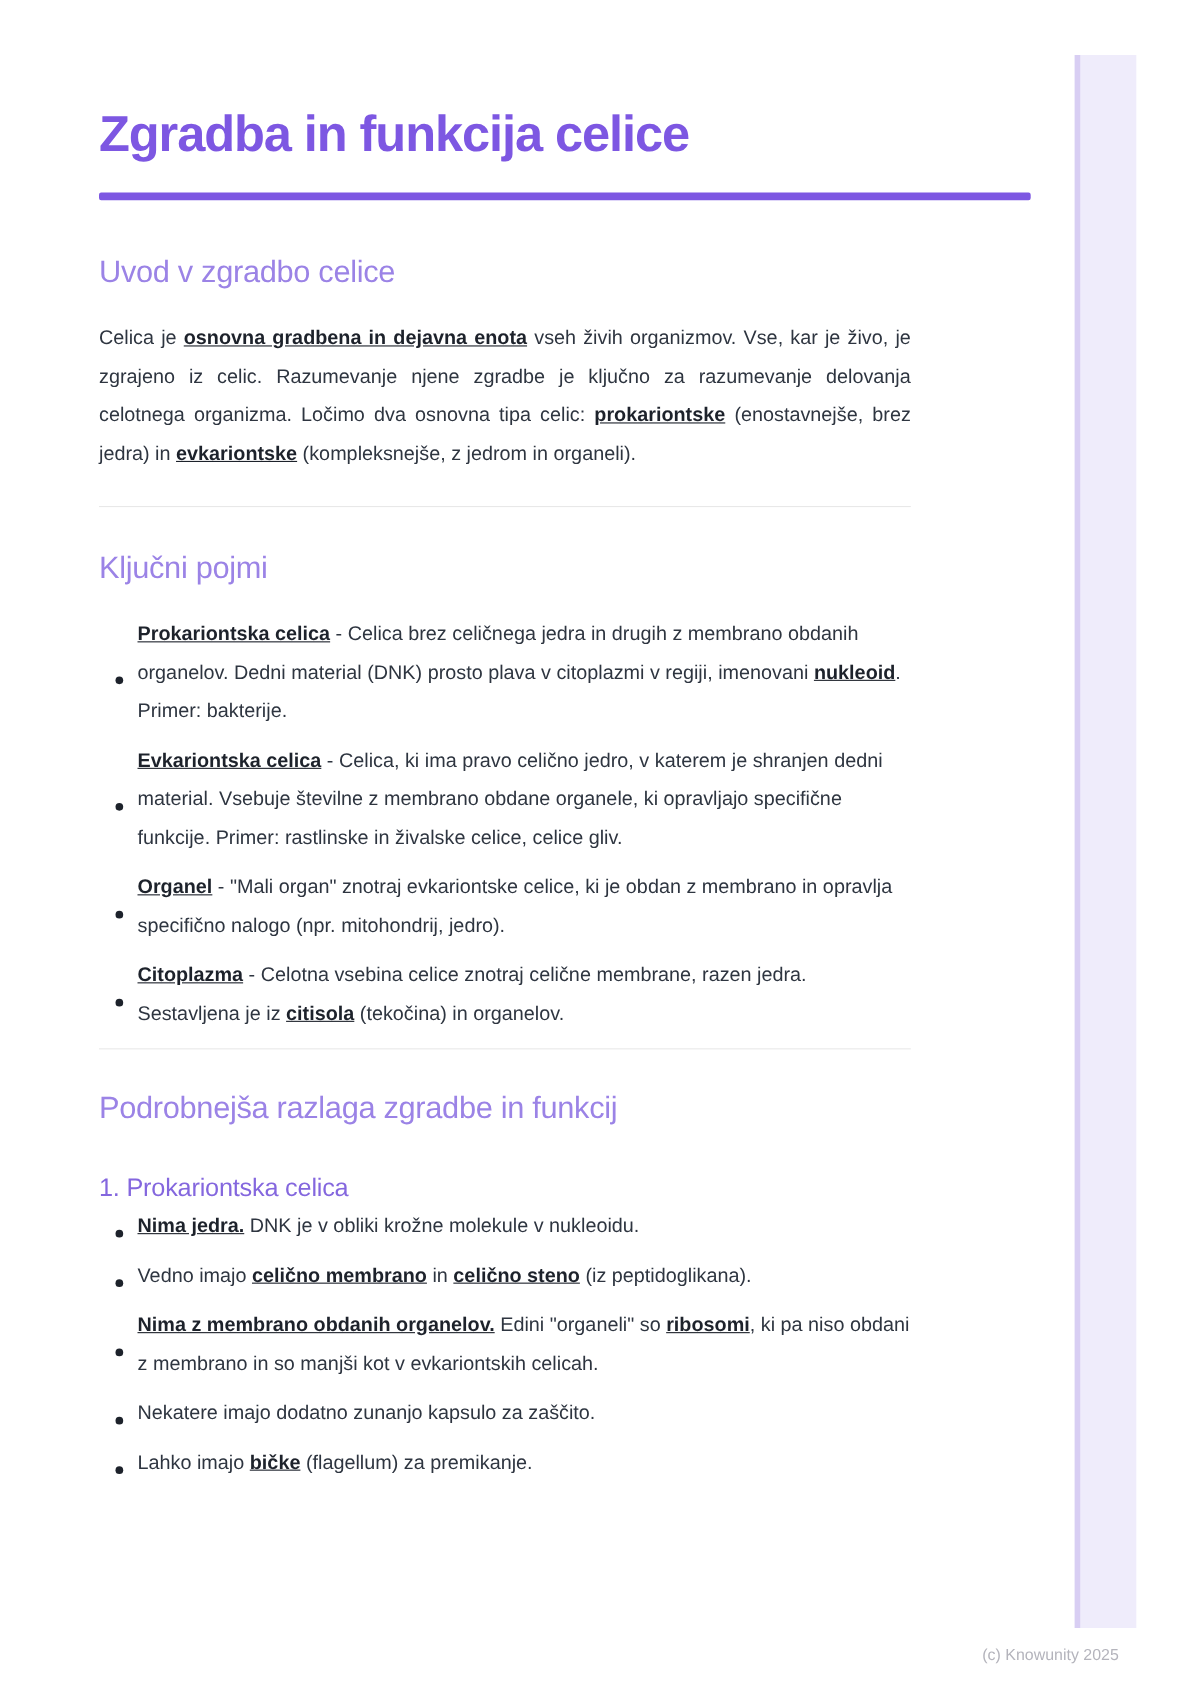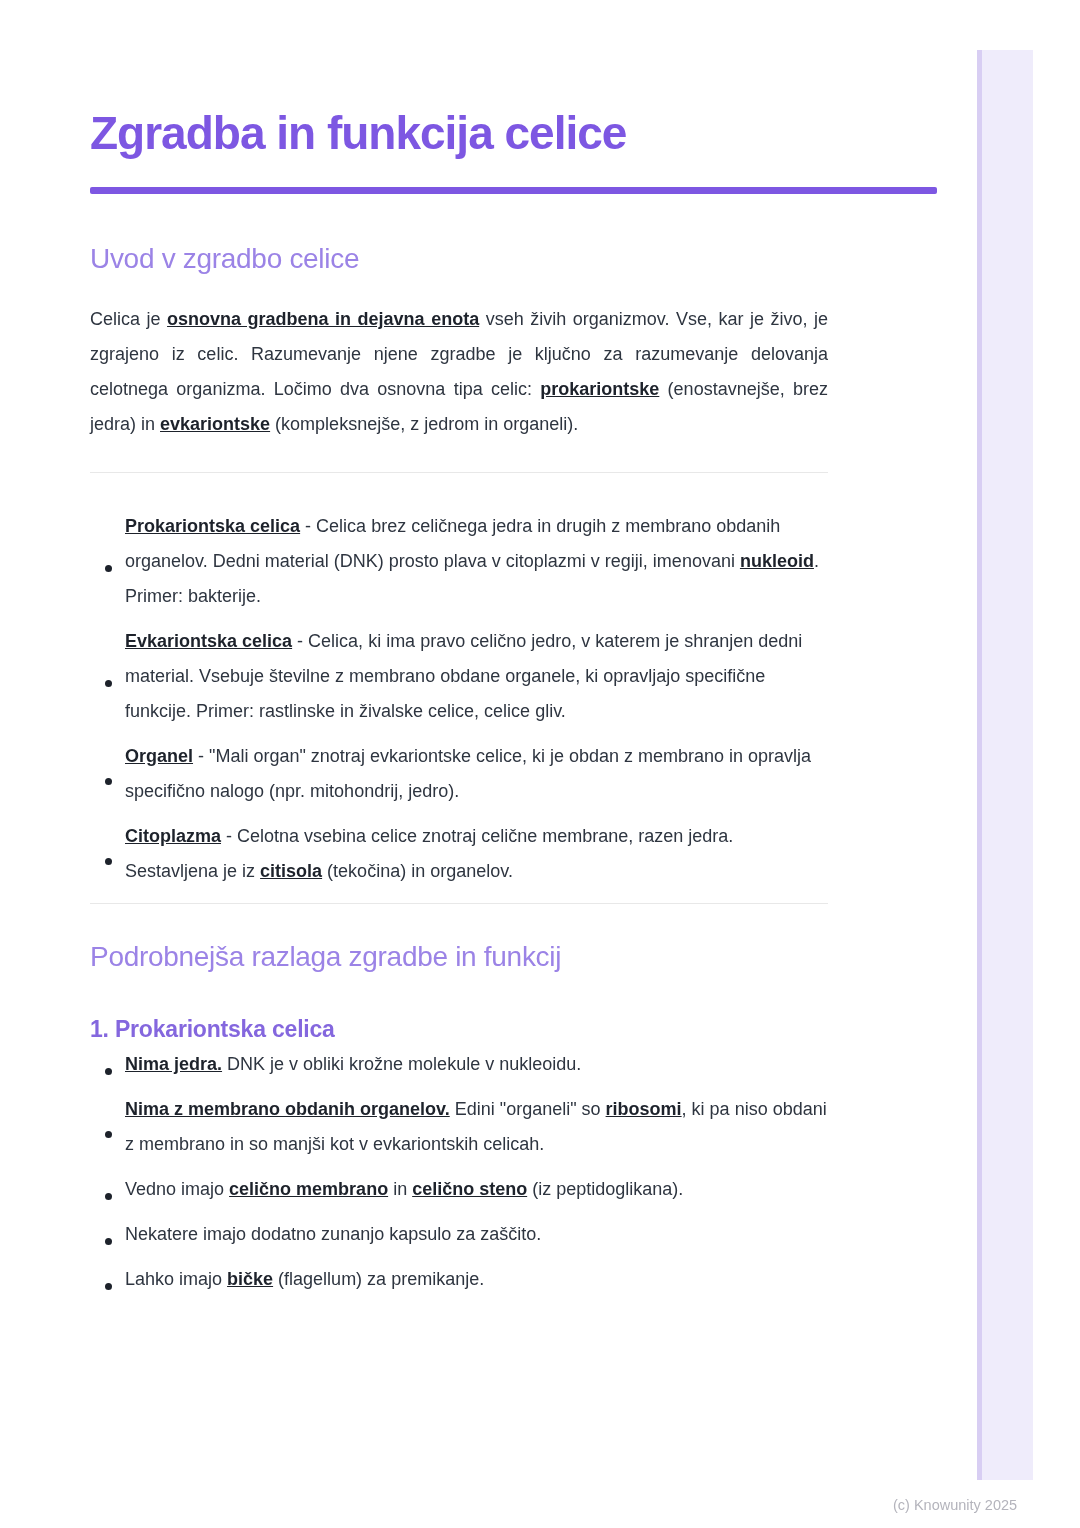--- a/index.html
+++ b/index.html
@@ -26,21 +26,21 @@
   .side-stripe{
     position:absolute;
     left:977px;top:50px;
     width:56px;height:1430px;
     background:var(--stripe-fill);
     border-left:5px solid var(--stripe-edge);
     z-index:1;
   }
   .content{
     position:absolute;
-    left:90px;top:16px;
+    left:90px;top:4px;
     width:738px;
     padding-top:89px;
     z-index:2;
   }
   .doc-title{
     font-size:46px;
     line-height:56px;
     font-weight:800;
     letter-spacing:-1px;
     color:var(--title-purple);
@@ -58,21 +58,21 @@
     font-size:28px;
     line-height:38px;
     font-weight:400;
     letter-spacing:-0.3px;
     color:var(--heading-purple);
     margin:0 0 24px 0;
   }
   .sub-heading{
     font-size:23px;
     line-height:30px;
-    font-weight:700;
+    font-weight:400;
     letter-spacing:-0.2px;
     color:var(--subheading-purple);
     margin:38px 0 0 0;
   }
   .para{
     font-size:18px;
     line-height:35px;
     margin:0;
     color:var(--body-text);
   }
@@ -140,20 +140,21 @@
   <hr class="title-rule">
 
   <section>
     <h2 class="section-heading">Uvod v zgradbo celice</h2>
     <p class="para justified"><span>Celica je </span><strong>osnovna gradbena in dejavna enota</strong><span> vseh živih organizmov. Vse, kar je živo, je zgrajeno iz celic. Razumevanje njene zgradbe je ključno za razumevanje delovanja celotnega organizma. Ločimo dva osnovna tipa celic: </span><strong>prokariontske</strong><span> (enostavnejše, brez jedra) in </span><strong>evkariontske</strong><span> (kompleksnejše, z jedrom in organeli).</span></p>
   </section>
 
   <hr class="divider">
 
   <section>
+    <h2 class="section-heading">Ključni pojmi</h2>
     <ul class="bullet-list">
         <li class="bullet-item">
           <span class="bullet-dot"></span>
           <span class="bullet-text"><strong>Prokariontska celica</strong><span> - Celica brez celičnega jedra in drugih z membrano obdanih organelov. Dedni material (DNK) prosto plava v citoplazmi v regiji, imenovani </span><strong>nukleoid</strong><span>. Primer: bakterije.</span></span>
         </li>
         <li class="bullet-item">
           <span class="bullet-dot"></span>
           <span class="bullet-text"><strong>Evkariontska celica</strong><span> - Celica, ki ima pravo celično jedro, v katerem je shranjen dedni material. Vsebuje številne z membrano obdane organele, ki opravljajo specifične funkcije. Primer: rastlinske in živalske celice, celice gliv.</span></span>
         </li>
         <li class="bullet-item">
@@ -172,25 +173,25 @@
   <section>
     <h2 class="section-heading" style="margin-bottom:0;margin-top:28px;">Podrobnejša razlaga zgradbe in funkcij</h2>
     <h3 class="sub-heading">1. Prokariontska celica</h3>
     <ul class="bullet-list tight">
         <li class="bullet-item">
           <span class="bullet-dot"></span>
           <span class="bullet-text"><strong>Nima jedra.</strong><span> DNK je v obliki krožne molekule v nukleoidu.</span></span>
         </li>
         <li class="bullet-item">
           <span class="bullet-dot"></span>
+          <span class="bullet-text"><span>Vedno imajo </span><strong>celično membrano</strong><span> in </span><strong>celično steno</strong><span> (iz peptidoglikana).</span></span>
+        </li>
+        <li class="bullet-item">
+          <span class="bullet-dot"></span>
           <span class="bullet-text"><strong>Nima z membrano obdanih organelov.</strong><span> Edini "organeli" so </span><strong>ribosomi</strong><span>, ki pa niso obdani z membrano in so manjši kot v evkariontskih celicah.</span></span>
-        </li>
-        <li class="bullet-item">
-          <span class="bullet-dot"></span>
-          <span class="bullet-text"><span>Vedno imajo </span><strong>celično membrano</strong><span> in </span><strong>celično steno</strong><span> (iz peptidoglikana).</span></span>
         </li>
         <li class="bullet-item">
           <span class="bullet-dot"></span>
           <span class="bullet-text"><span>Nekatere imajo dodatno zunanjo kapsulo za zaščito.</span></span>
         </li>
         <li class="bullet-item">
           <span class="bullet-dot"></span>
           <span class="bullet-text"><span>Lahko imajo </span><strong>bičke</strong><span> (flagellum) za premikanje.</span></span>
         </li>
       </ul>

